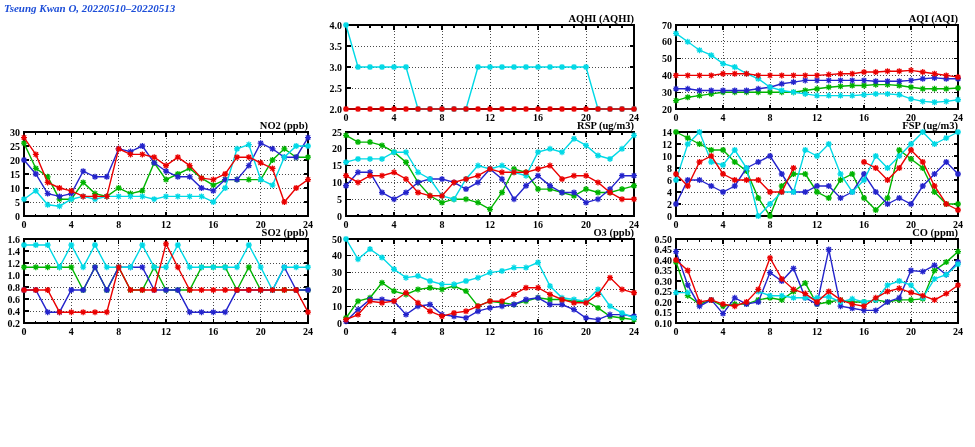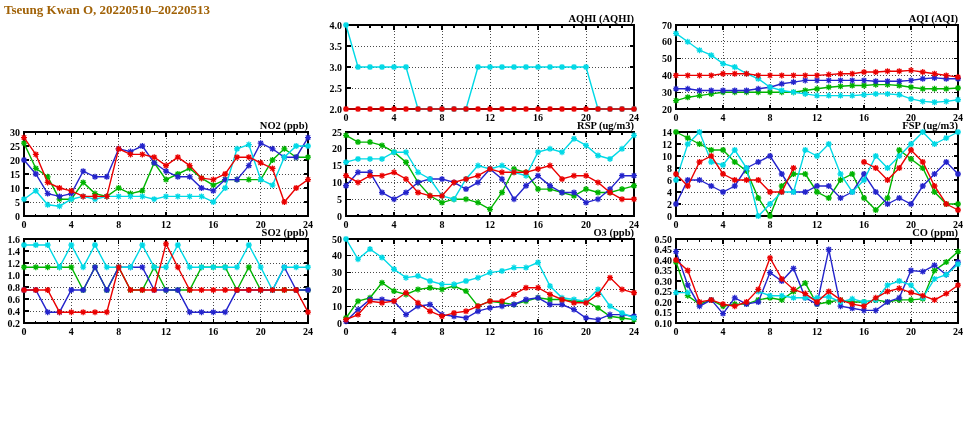--- a/index.html
+++ b/index.html
@@ -1,19 +1,19 @@
 <!DOCTYPE html>
 <html><head>
 <meta charset="utf-8">
 <style>
   html,body{margin:0;padding:0;background:#ffffff;}
   #stage{position:relative;width:975px;height:447px;background:#ffffff;overflow:hidden;
          font-family:"Liberation Serif",serif;}
-  .page-title{position:absolute;left:4px;top:2px;font-size:13px;font-weight:bold;color:#a16207;
-              letter-spacing:0px;white-space:nowrap;}
+  .page-title{position:absolute;left:4px;top:2px;font-size:11px;font-weight:bold;color:#1d4ed8;
+              letter-spacing:0px;white-space:nowrap;font-style:italic;}
   svg text{font-family:"Liberation Serif",serif;font-weight:bold;fill:#000;}
   svg .ticklab{font-size:10px;}
   svg .ctitle{font-size:10.5px;}
 </style>
 </head>
 <body>
 
 <div id="stage">
   <div class="page-title">Tseung Kwan O, 20220510–20220513</div>
   <svg id="plot" width="975" height="447" viewBox="0 0 975 447">

